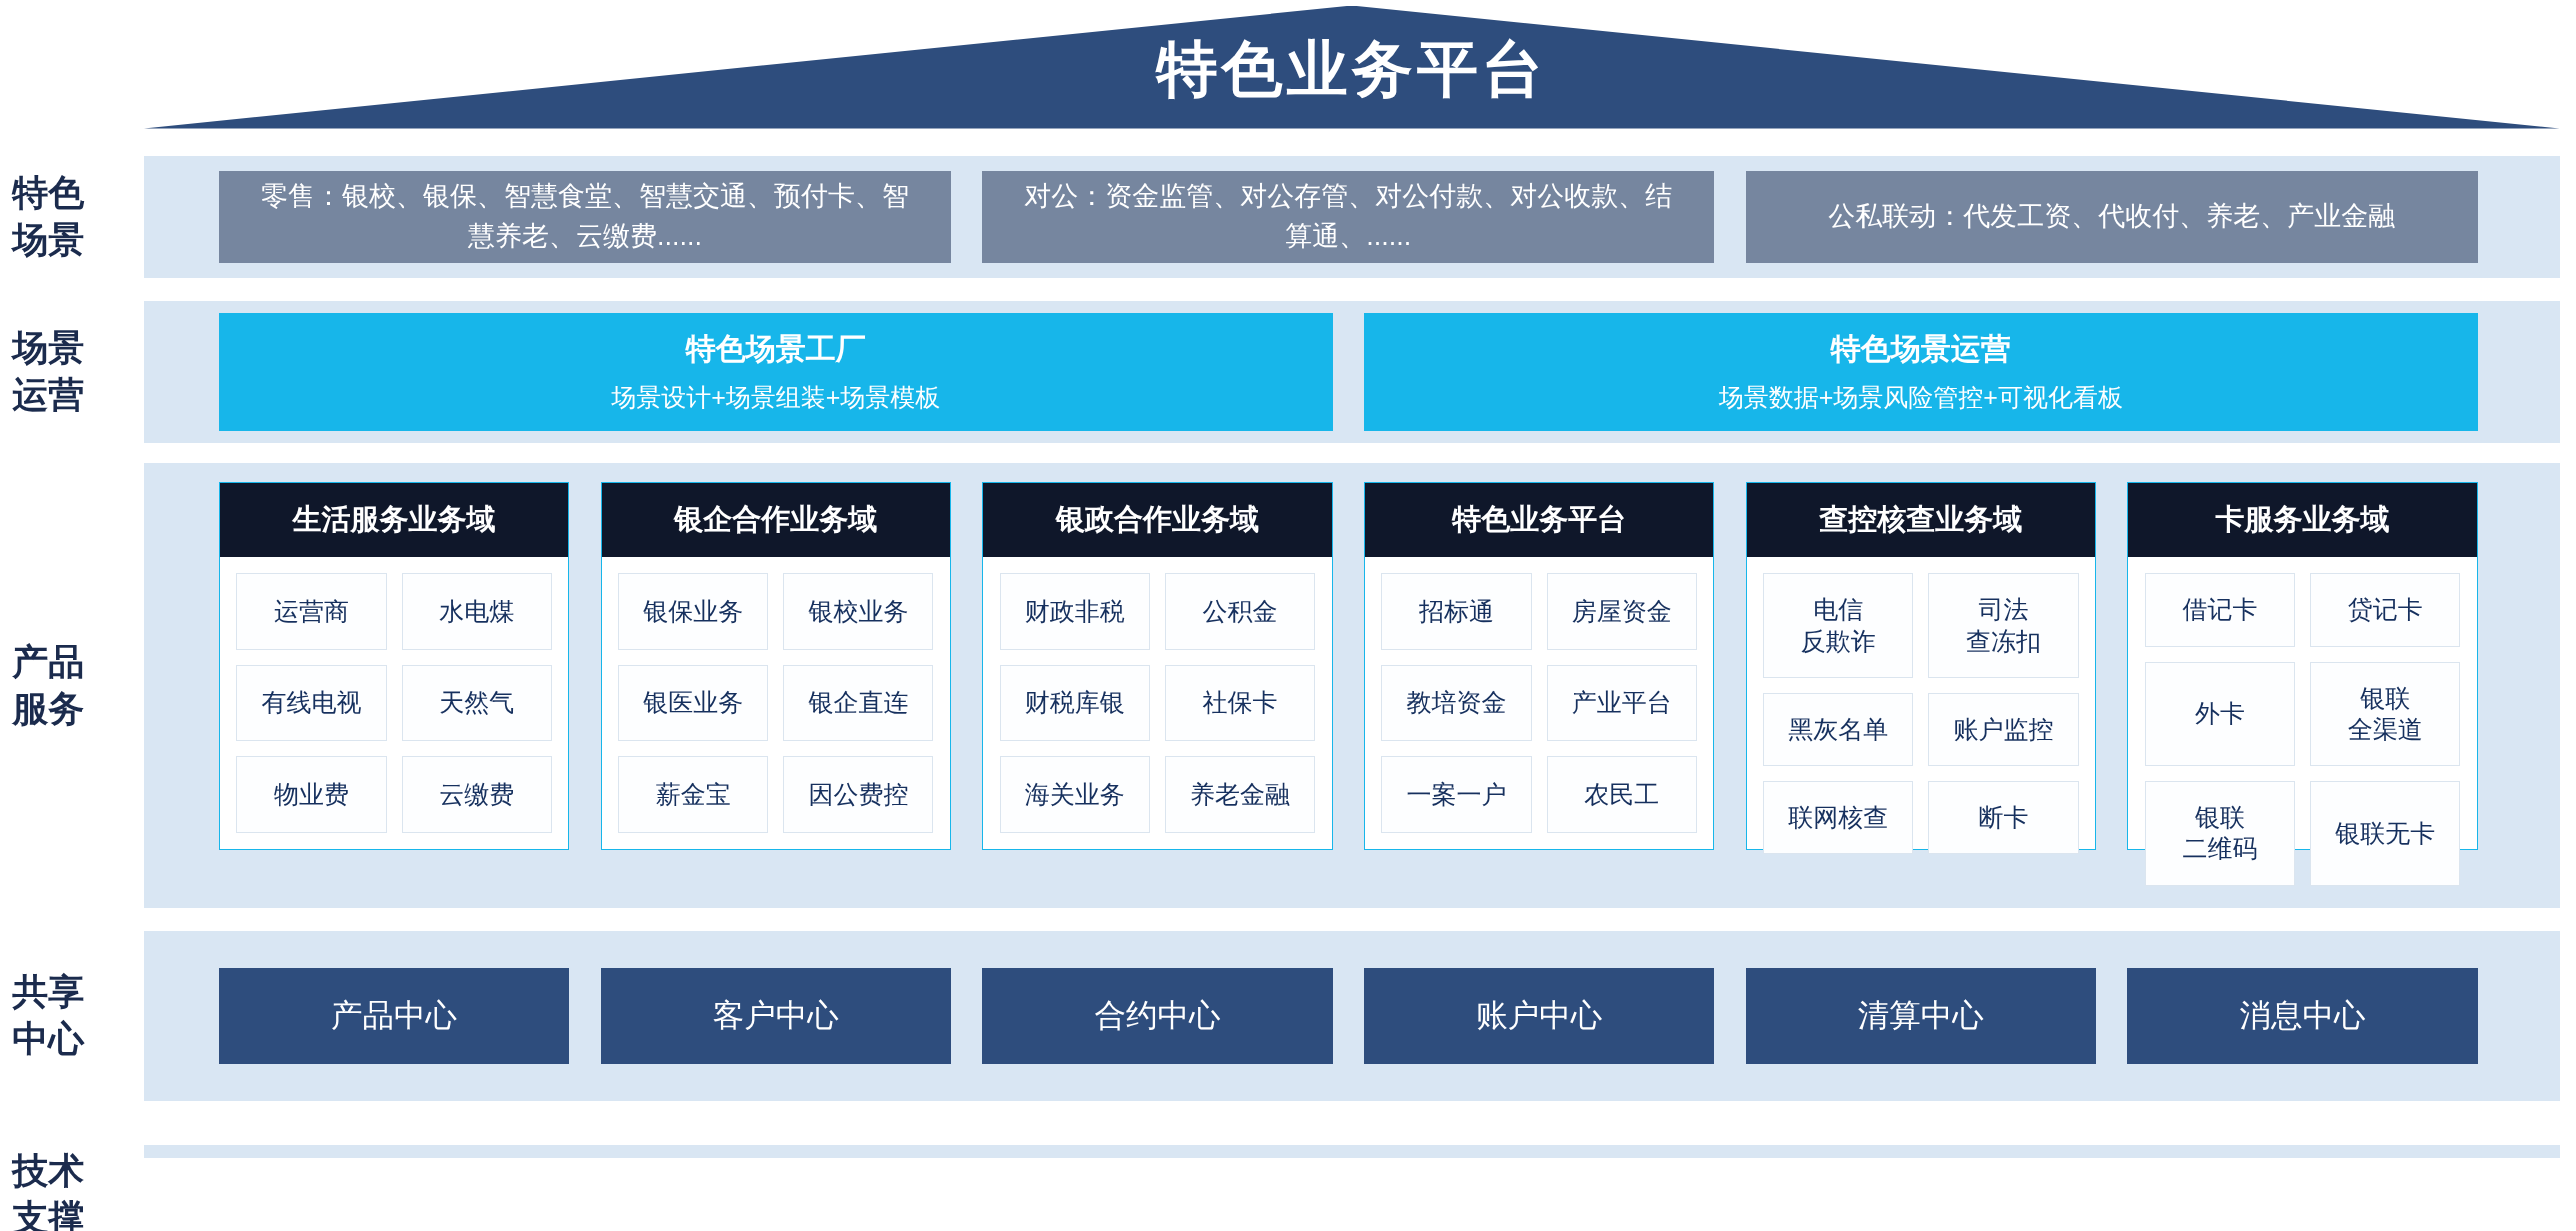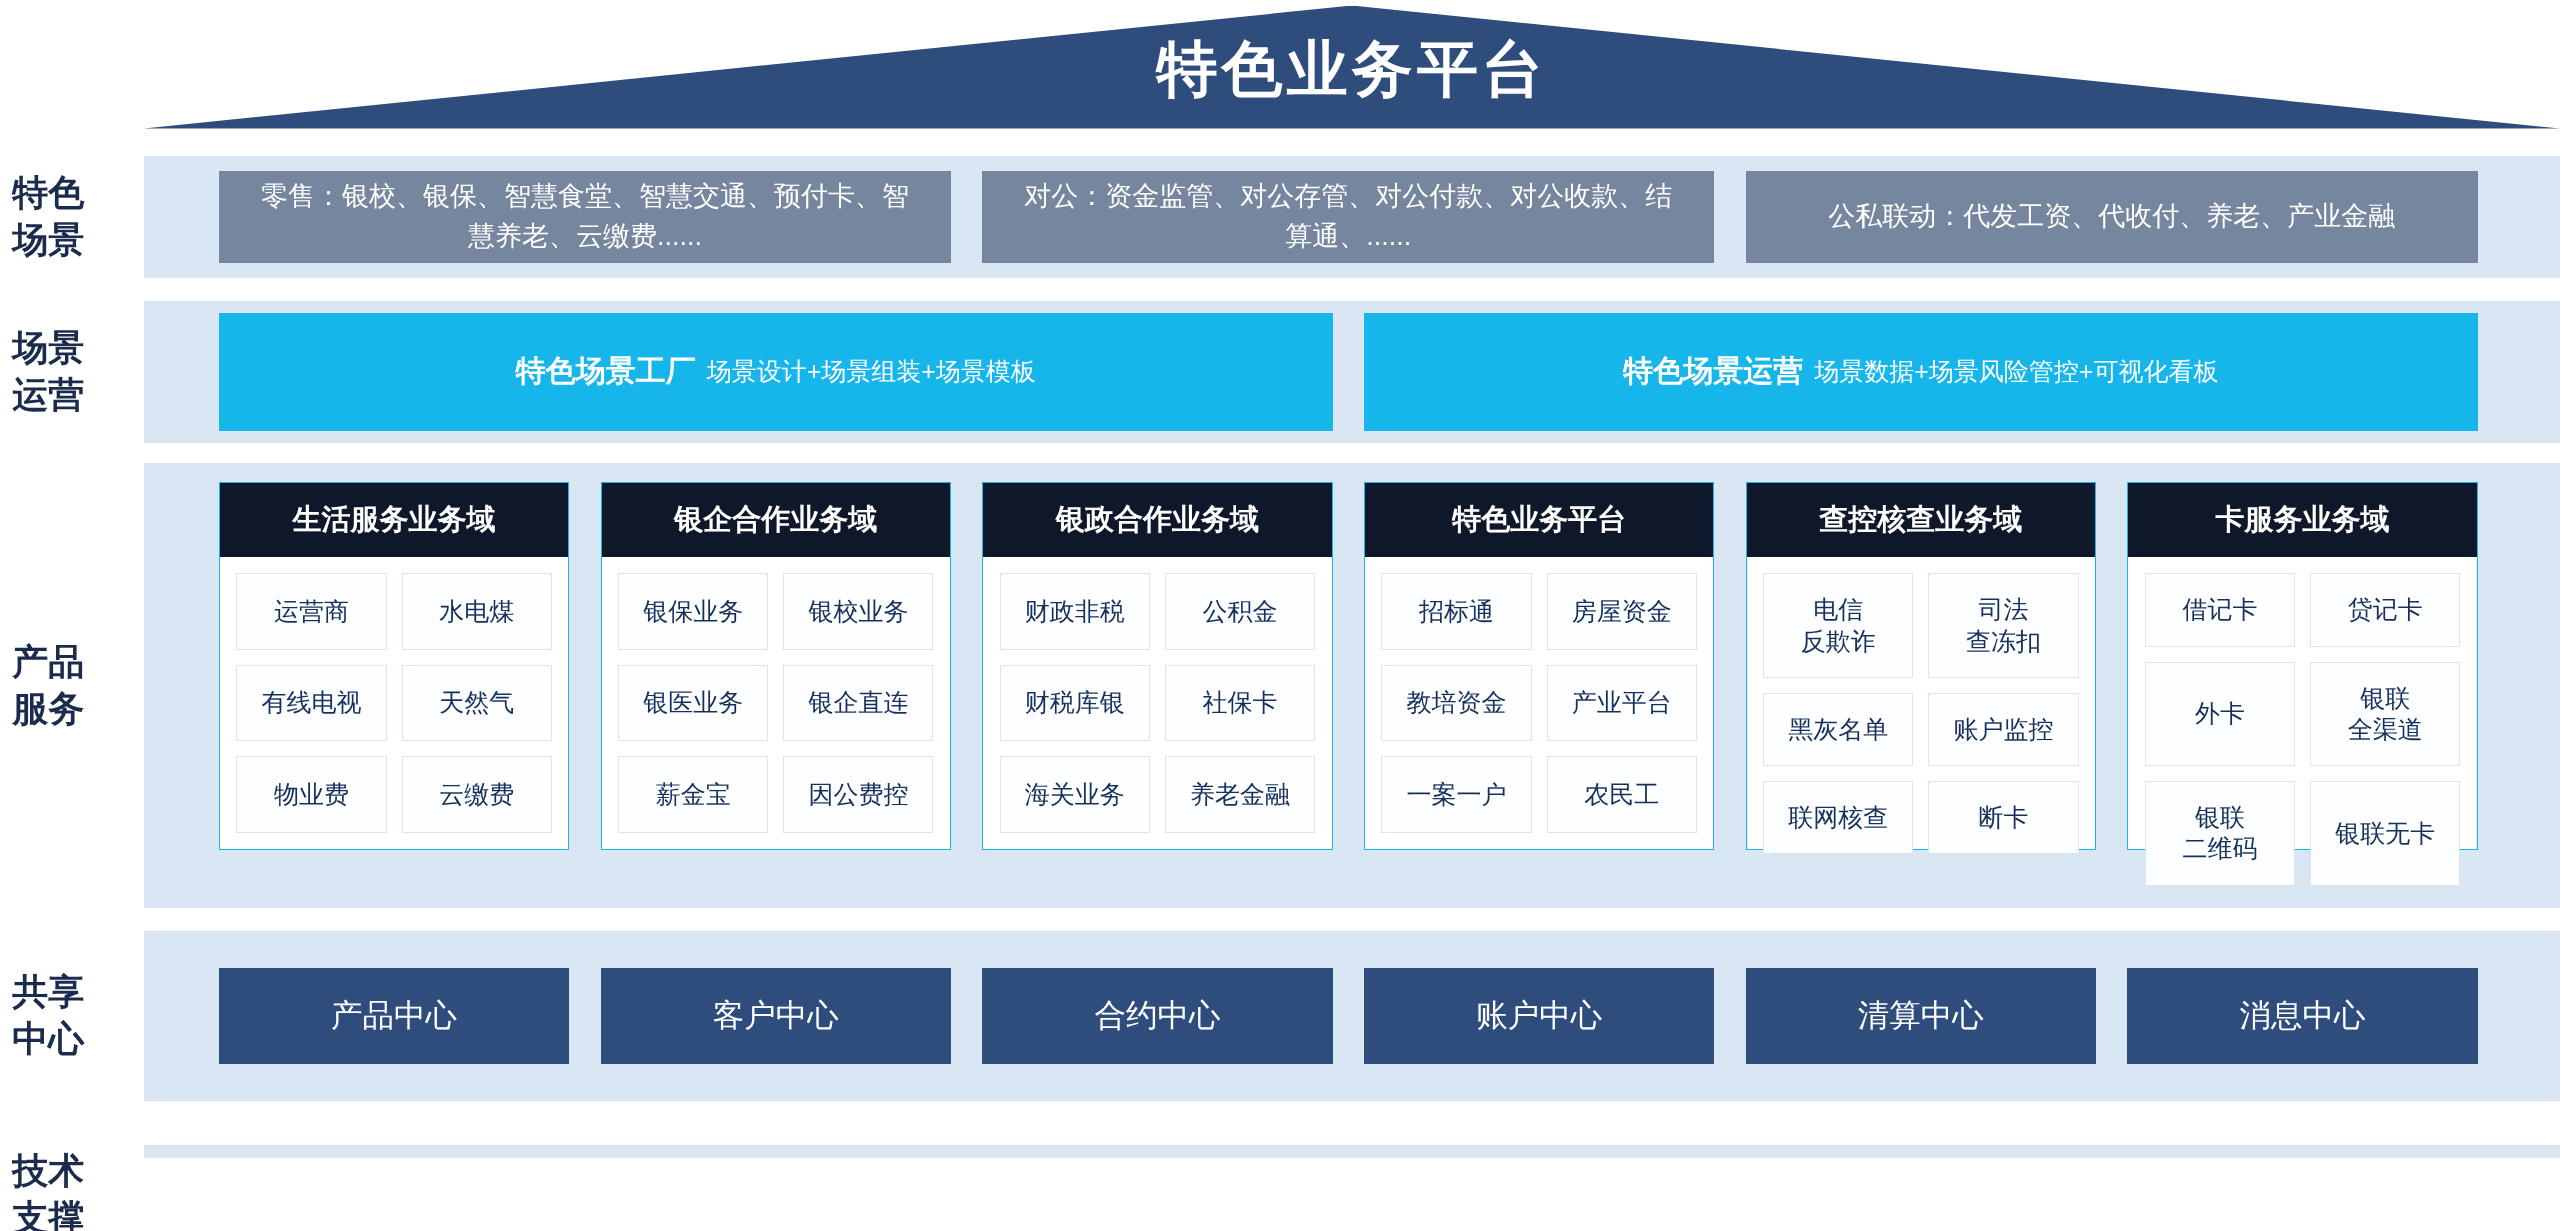--- a/index.html
+++ b/index.html
@@ -17,21 +17,21 @@
   .roof-title { color:#ffffff; font-size:61px; font-weight:bold; letter-spacing:4.1px; }
 
   .band { height:100%; background:#d9e6f3; display:flex; align-items:center;
           padding:0 82px 0 75px; gap:31.5px; }
 
   .scene-box { flex:1; min-height:92px; background:#76869f; color:#ffffff; font-size:27px;
                line-height:1.45; display:flex; align-items:center; justify-content:center;
                text-align:center; padding:6.8px 30px; }
 
   .op-box { flex:1; height:118px; background:#17b6ea; color:#ffffff; display:flex;
-            flex-direction:row; align-items:center; justify-content:center; gap:11px; }
+            flex-direction:column; align-items:center; justify-content:center; gap:11px; }
   .op-title { font-size:30px; font-weight:bold; }
   .op-sub { font-size:25px; }
 
   .products-band { align-items:stretch; padding-top:19px; padding-bottom:58px; }
   .product-col { flex:1; background:#ffffff; border:1.4px solid #17b6ea; display:flex; flex-direction:column; }
   .product-header { height:74px; flex:0 0 74px; background:#0f172a; color:#ffffff; font-size:29px;
                     font-weight:bold; display:flex; align-items:center; justify-content:center; }
   .cells { flex:1; display:grid; grid-template-columns:1fr 1fr; gap:15px; padding:16.4px; }
   .cell { border:1.4px solid #dbe5ef; background:#fdfeff; color:#16305e; font-size:25px; line-height:1.25;
           display:flex; align-items:center; justify-content:center; text-align:center;

